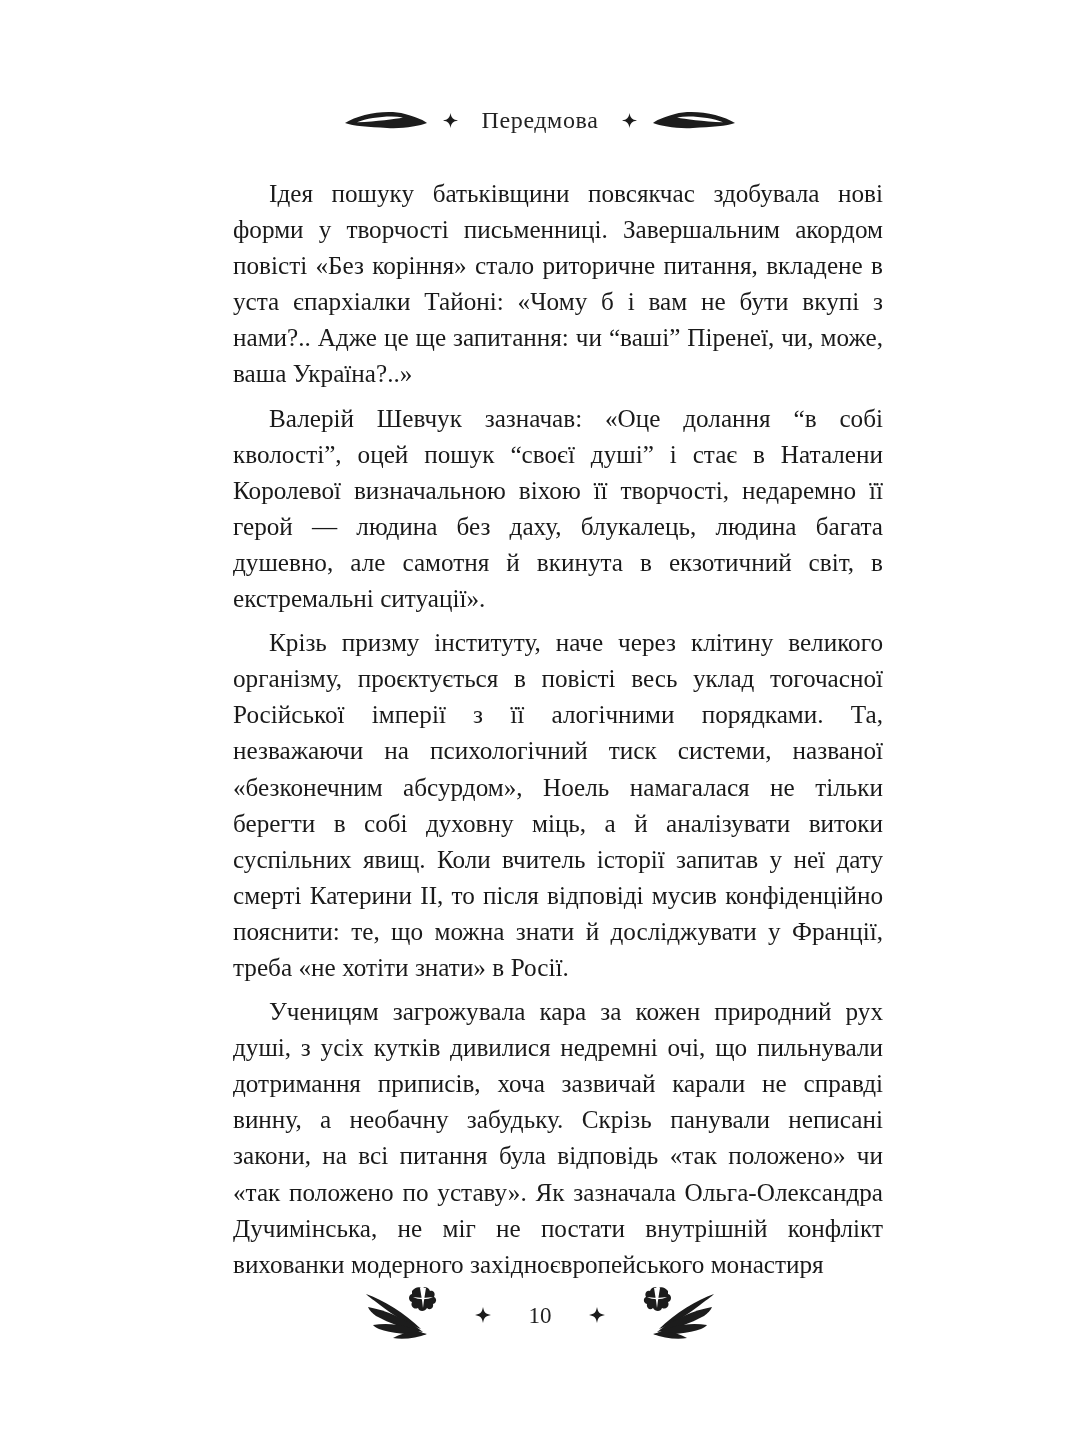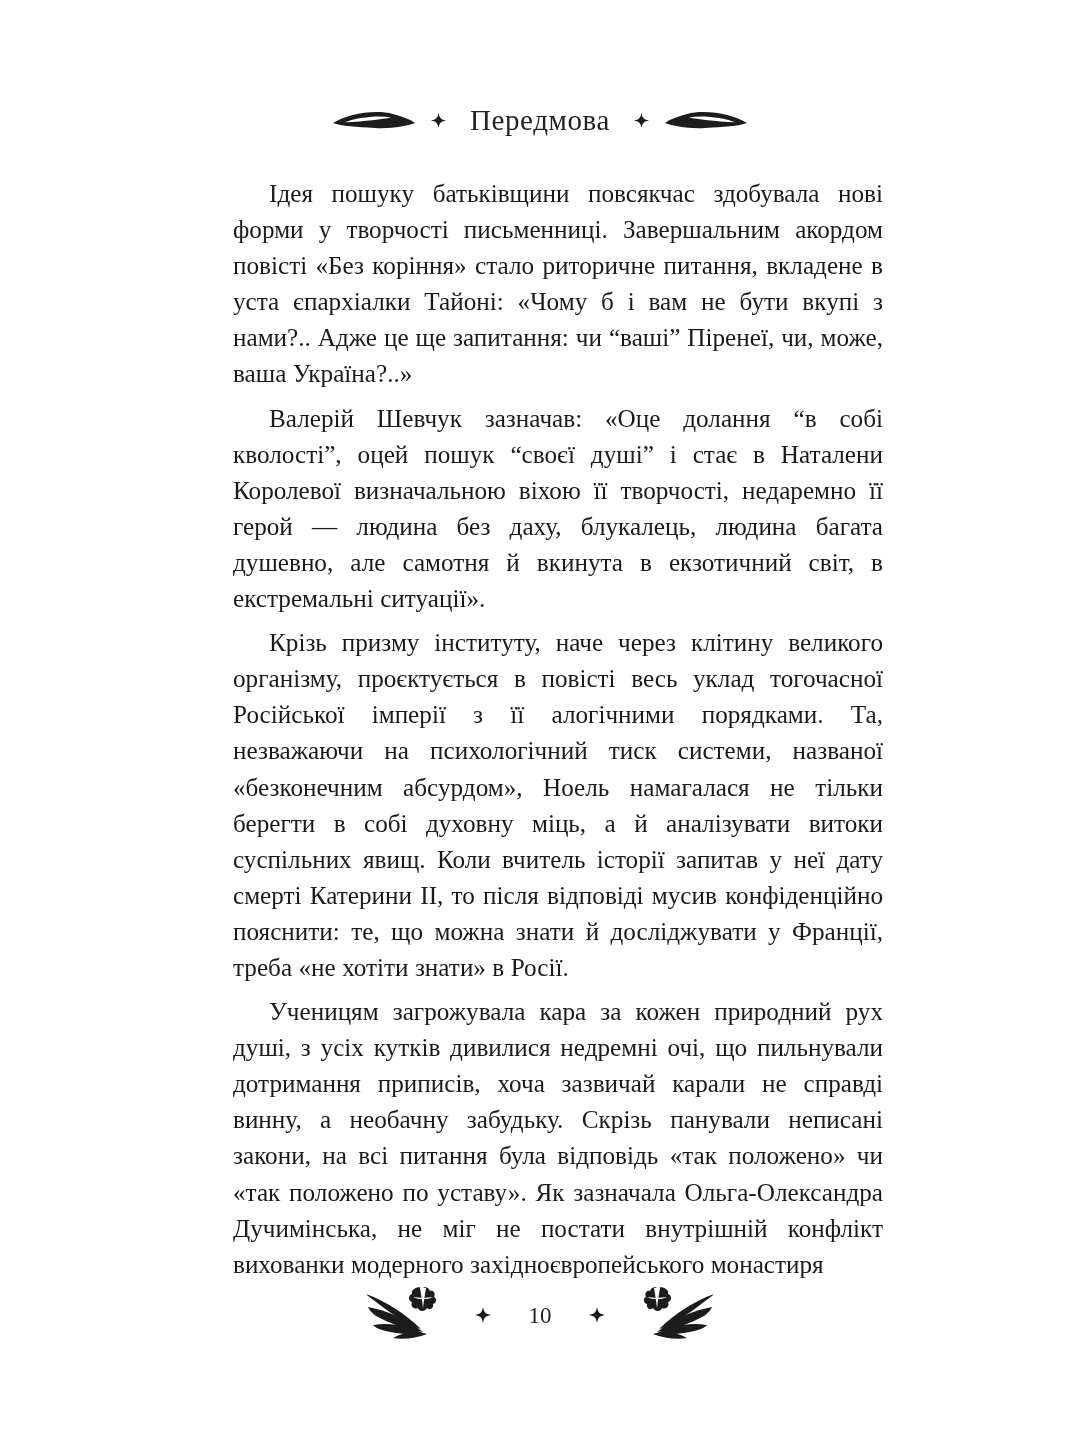--- a/index.html
+++ b/index.html
@@ -32,21 +32,21 @@
     left: 0;
     width: 1080px;
     height: 44px;
     display: flex;
     align-items: center;
     justify-content: center;
     gap: 14px;
   }
   .running-head .rh-title {
     font-family: "Liberation Serif", "DejaVu Serif", serif;
-    font-size: 29px;
+    font-size: 24px;
     letter-spacing: 0.6px;
     color: #232323;
     white-space: nowrap;
     line-height: 1;
     padding: 0 10px;
   }
   .orn-diamond {
     display: inline-block;
     width: 15px;
     height: 15px;

